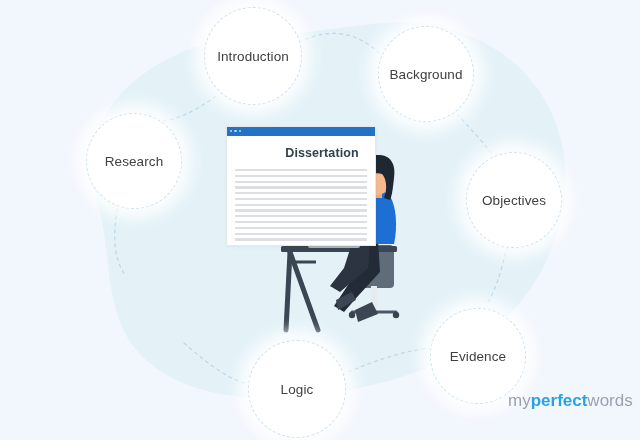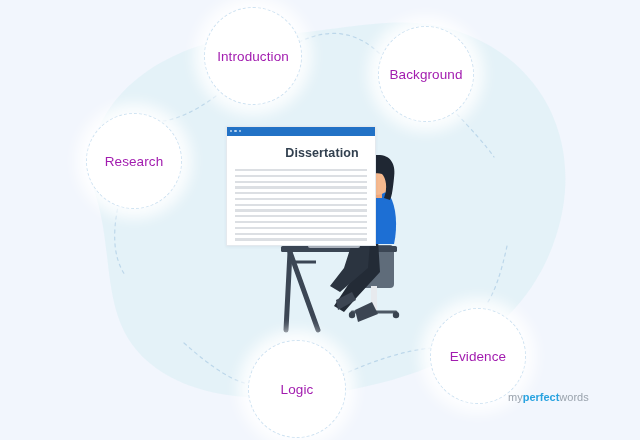--- a/index.html
+++ b/index.html
@@ -27,30 +27,30 @@
     border-radius: 50%;
     background: #ffffff;
     border: 1.4px dashed #cfe3f2;
     display: flex;
     align-items: center;
     justify-content: center;
     box-shadow: 0 0 14px 10px rgba(255,255,255,0.85);
   }
   .node-label {
     font-size: 13.5px;
-    color: #a21caf;
+    color: #404040;
     letter-spacing: 0.1px;
     white-space: nowrap;
     text-align: center;
   }
   .logo {
     position: absolute;
     left: 508px;
     top: 392px;
-    font-size: 11px;
+    font-size: 17px;
     white-space: nowrap;
     line-height: 1;
   }
   .logo .lg-my, .logo .lg-words {
     color: #9aa3ad;
     font-weight: 400;
   }
   .logo .lg-perfect {
     color: #29a3e0;
     font-weight: 700;
@@ -208,20 +208,23 @@
 
   <div class="node" style="left: 204px; top: 7px; width: 96px; height: 96px;">
     <span class="node-label">Introduction</span>
   </div>
   <div class="node" style="left: 378px; top: 26px; width: 94px; height: 94px; align-items: center;">
     <span class="node-label">Background</span>
   </div>
   <div class="node" style="left: 86px; top: 113px; width: 94px; height: 94px;">
     <span class="node-label">Research</span>
   </div>
+  <div class="node" style="left: 466px; top: 152px; width: 94px; height: 94px;">
+    <span class="node-label">Objectives</span>
+  </div>
   <div class="node" style="left: 430px; top: 308px; width: 94px; height: 94px;">
     <span class="node-label">Evidence</span>
   </div>
   <div class="node" style="left: 248px; top: 340px; width: 96px; height: 96px;">
     <span class="node-label">Logic</span>
   </div>
 
   <div class="logo">
     <span class="lg-my">my</span><span class="lg-perfect">perfect</span><span class="lg-words">words</span>
   </div>

